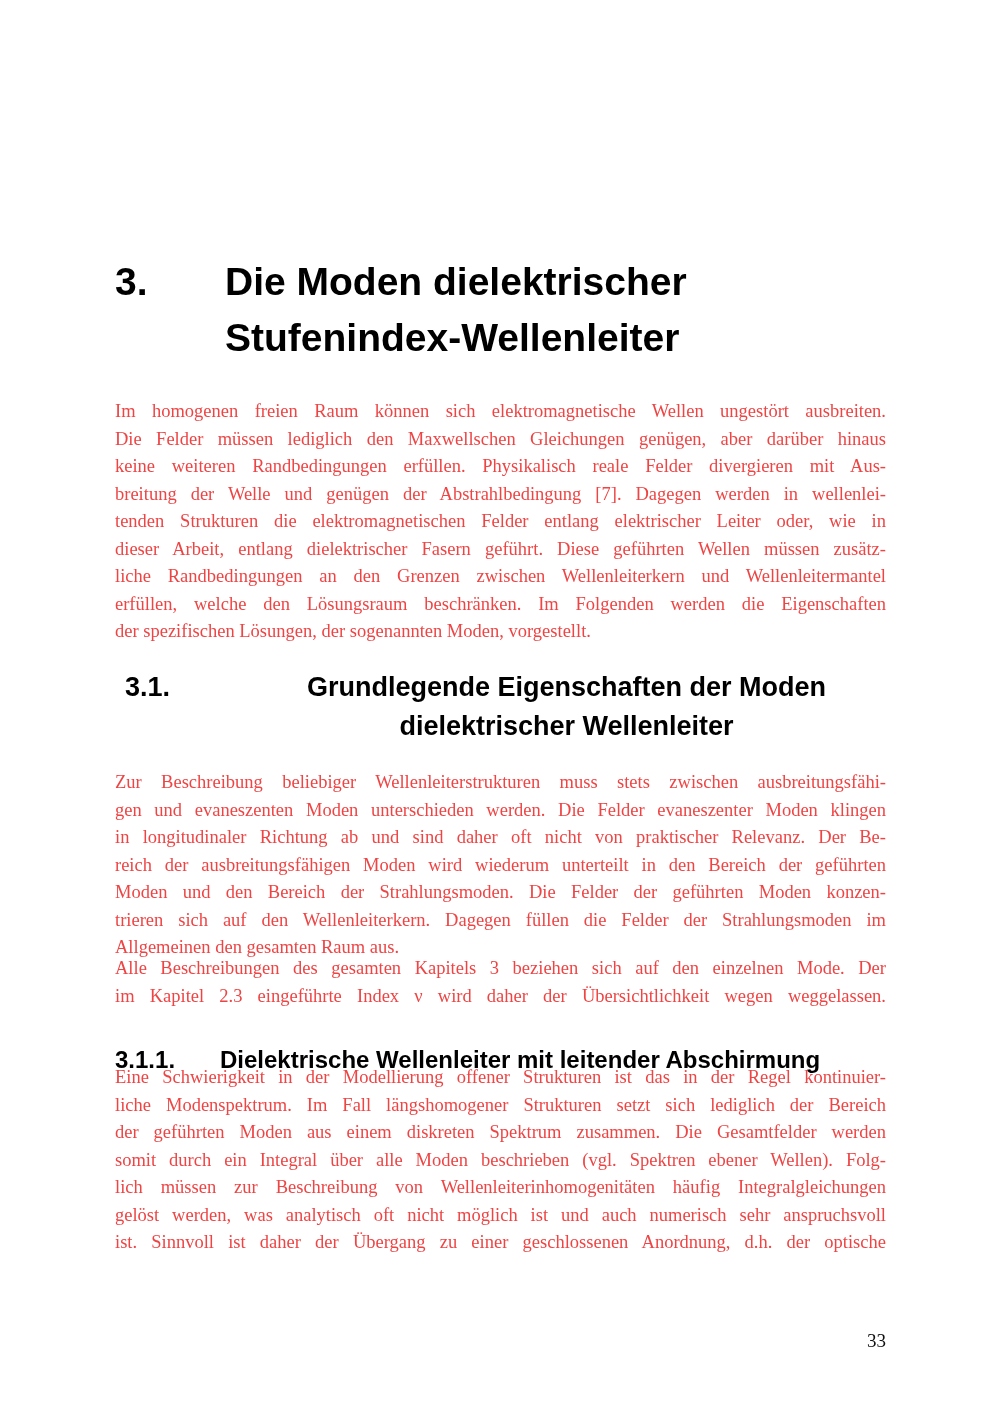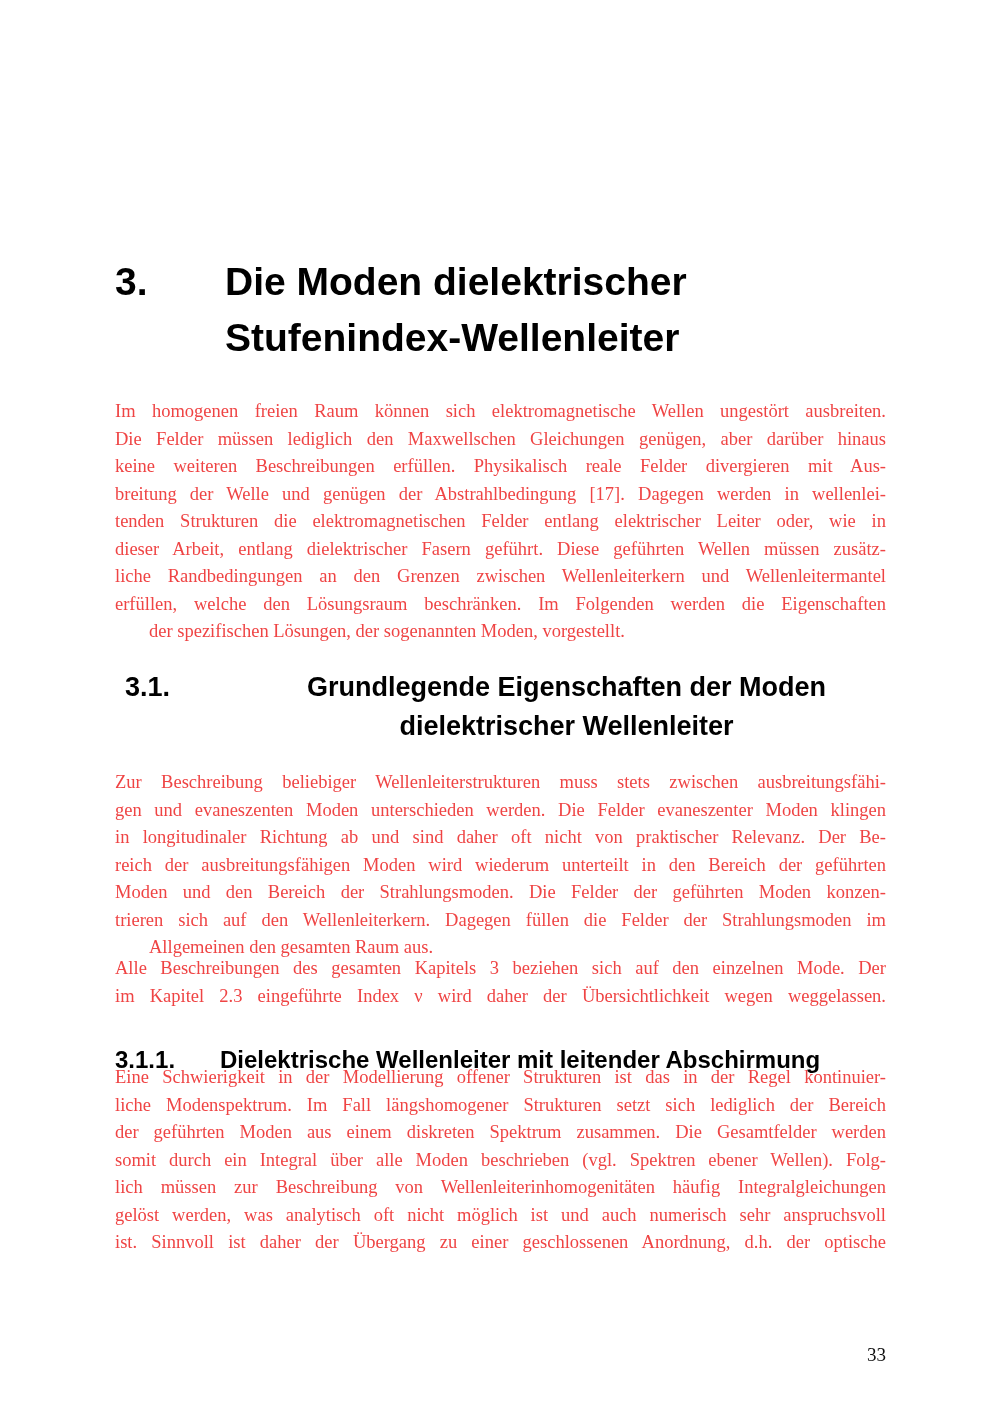--- a/index.html
+++ b/index.html
@@ -44,53 +44,51 @@
   .p2 { top: 769px; }
   .p3 { top: 955px; }
   .p4 { top: 1064px; }
   .tline {
     text-align: justify;
     text-align-last: justify;
     white-space: normal;
   }
   .tline.tlast {
     text-align-last: left;
-    margin-left: 34px;
   }
   
   .pagenum {
     position: absolute;
     left: 115px;
     top: 1330px;
     width: 771px;
     text-align: right;
     font-family: "Liberation Serif", serif;
     font-size: 19px;
     color: #111;
-    margin-top: 14px;
   }
 </style>
 </head>
 <body>
 
 <div class="page">
 
   <div class="heading chapter">
     <span class="hnum">3.</span>
     <span class="htitle">
       <span class="hline">Die Moden dielektrischer</span>
       <span class="hline">Stufenindex-Wellenleiter</span>
     </span>
   </div>
 
   <div class="para p1">
       <div class="tline">Im homogenen freien Raum können sich elektromagnetische Wellen ungestört ausbreiten.</div>
       <div class="tline">Die Felder müssen lediglich den Maxwellschen Gleichungen genügen, aber darüber hinaus</div>
-      <div class="tline">keine weiteren Beschreibungen erfüllen. Physikalisch reale Felder divergieren mit Aus-</div>
-      <div class="tline">breitung der Welle und genügen der Abstrahlbedingung [17]. Dagegen werden in wellenlei-</div>
+      <div class="tline">keine weiteren Randbedingungen erfüllen. Physikalisch reale Felder divergieren mit Aus-</div>
+      <div class="tline">breitung der Welle und genügen der Abstrahlbedingung [7]. Dagegen werden in wellenlei-</div>
       <div class="tline">tenden Strukturen die elektromagnetischen Felder entlang elektrischer Leiter oder, wie in</div>
       <div class="tline">dieser Arbeit, entlang dielektrischer Fasern geführt. Diese geführten Wellen müssen zusätz-</div>
       <div class="tline">liche Randbedingungen an den Grenzen zwischen Wellenleiterkern und Wellenleitermantel</div>
       <div class="tline">erfüllen, welche den Lösungsraum beschränken. Im Folgenden werden die Eigenschaften</div>
       <div class="tline tlast">der spezifischen Lösungen, der sogenannten Moden, vorgestellt.</div>
     </div>
 
   <div class="heading section">
     <span class="hnum">3.1.</span>
     <span class="htitle">

